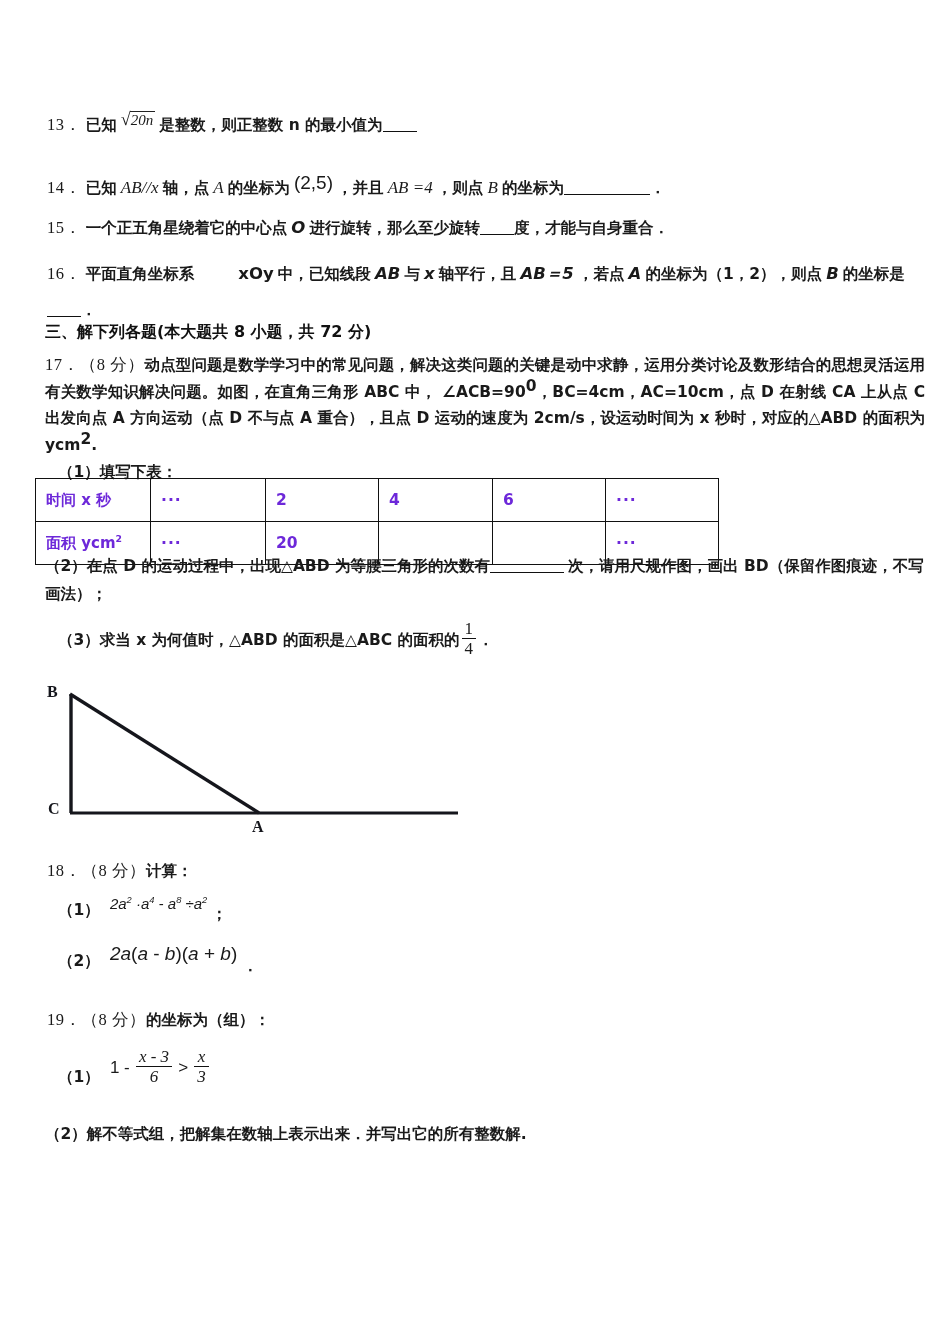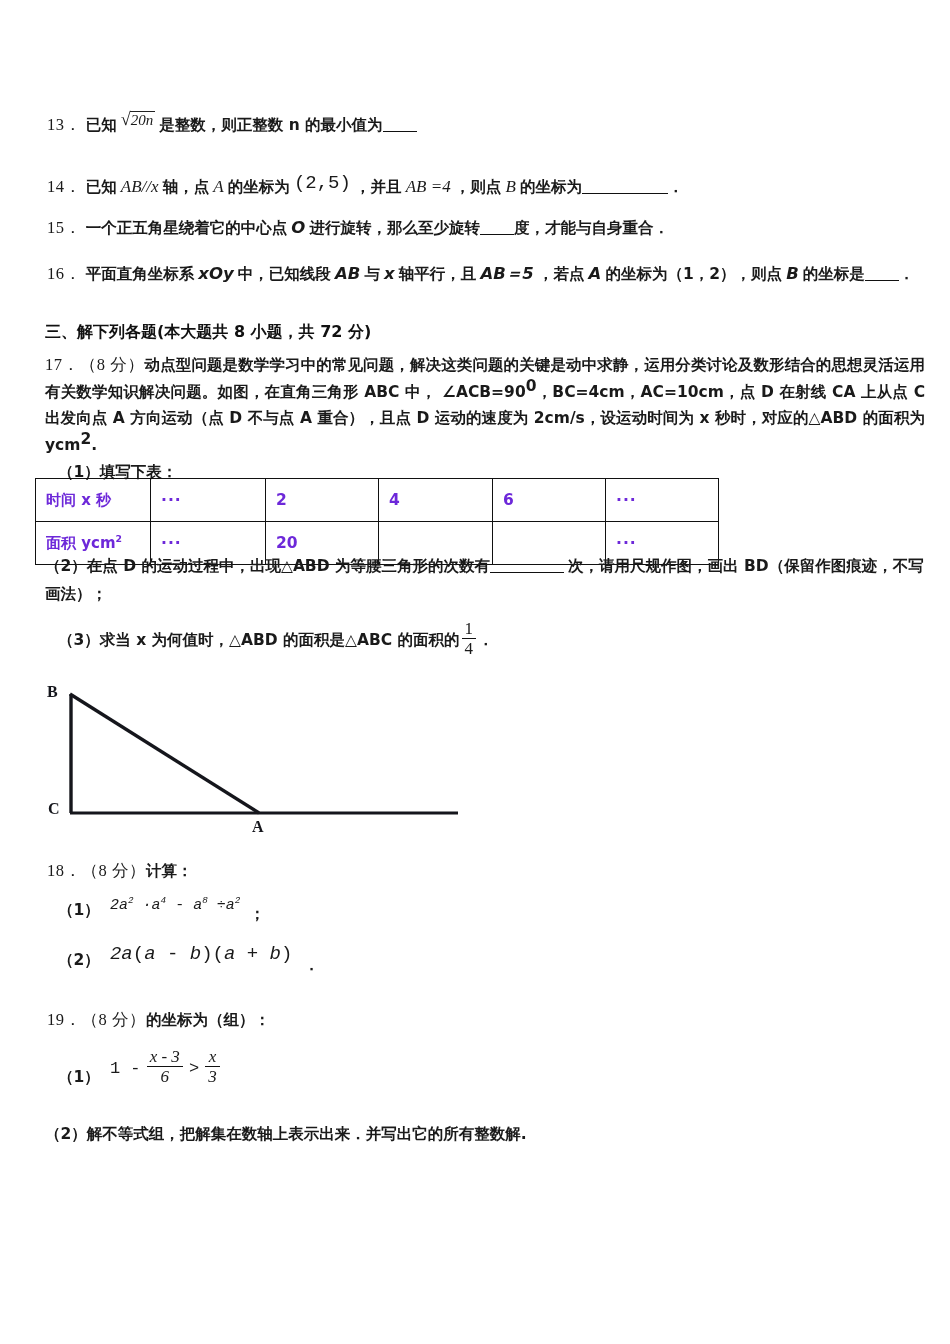--- a/index.html
+++ b/index.html
@@ -39,21 +39,21 @@
   .cnb {
     font-family: "DejaVu Sans", sans-serif;
     font-weight: bold;
   }
   .mi {
     font-family: "Liberation Serif", serif;
     font-style: italic;
     font-size: 17px;
   }
   .mr {
-    font-family: Liberation Mono, monospace;
+    font-family: Liberation Sans, sans-serif;
     font-size: 17px;
   }
   .blank-s { display:inline-block; border-bottom:1.4px solid #111; width:34px; vertical-align:-2px; }
   .blank-m { display:inline-block; border-bottom:1.4px solid #111; width:74px; vertical-align:-2px; }
   .blank-l { display:inline-block; border-bottom:1.4px solid #111; width:86px; vertical-align:-2px; }
 
   
   .sqrt { display:inline-block; position:relative; vertical-align: 0.35em; font-size: 15px;
           font-family:"Liberation Serif", serif; font-style:italic; }
   .sqrt > .rad { font-style: normal; font-size: 18px; }
@@ -144,21 +144,21 @@
   <div class="q" style="left:47px; top:213px; width:880px;">
     <span class="num">15．</span>
     <span class="cn">一个正五角星绕着它的中心点</span>
     <span class="cnb" style="font-style:italic;">O</span>
     <span class="cn">进行旋转，那么至少旋转</span><span class="blank-s"></span><span class="cn">度，才能与自身重合．</span>
   </div>
 
   <div class="q" style="left:47px; top:256px; width:890px; line-height:36px;">
     <span class="num">16．</span>
     <span class="cn">平面直角坐标系</span>
-    <span class="cnb" style="font-style:italic;">xOy</span>
+    <span class="cnb" style="margin-left:40px;">xOy</span>
     <span class="cn">中，已知线段</span>
     <span class="cnb" style="font-style:italic;">AB</span>
     <span class="cn">与</span>
     <span class="cnb" style="font-style:italic;">x</span>
     <span class="cn">轴平行，且</span>
     <span class="cnb" style="font-style:italic;">AB＝5</span>
     <span class="cn">，若点</span>
     <span class="cnb" style="font-style:italic;">A</span>
     <span class="cn">的坐标为（1，2），则点</span>
     <span class="cnb" style="font-style:italic;">B</span>

